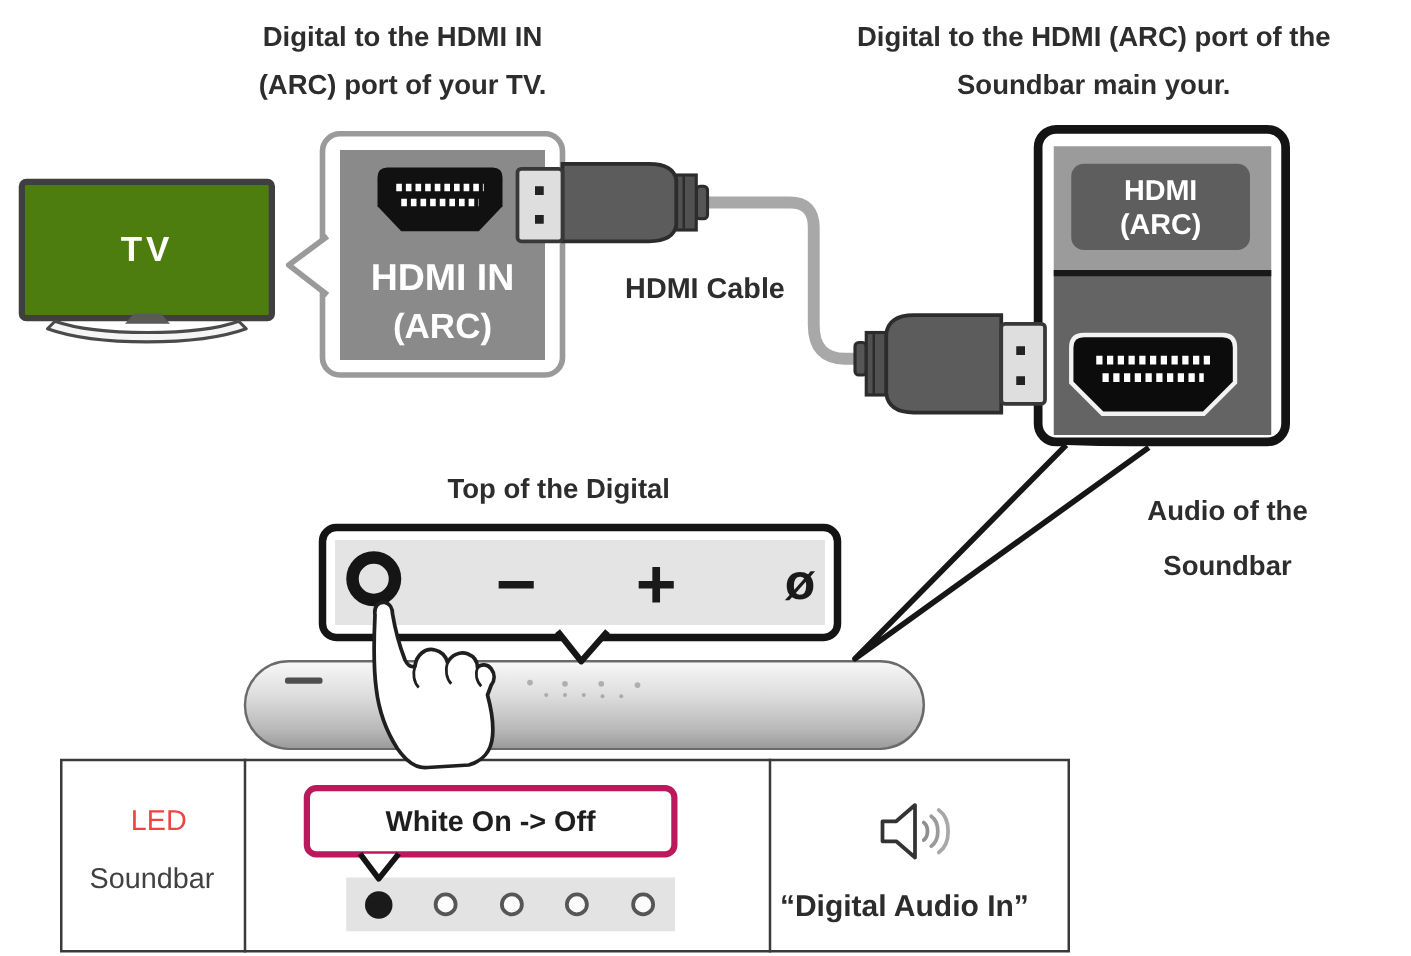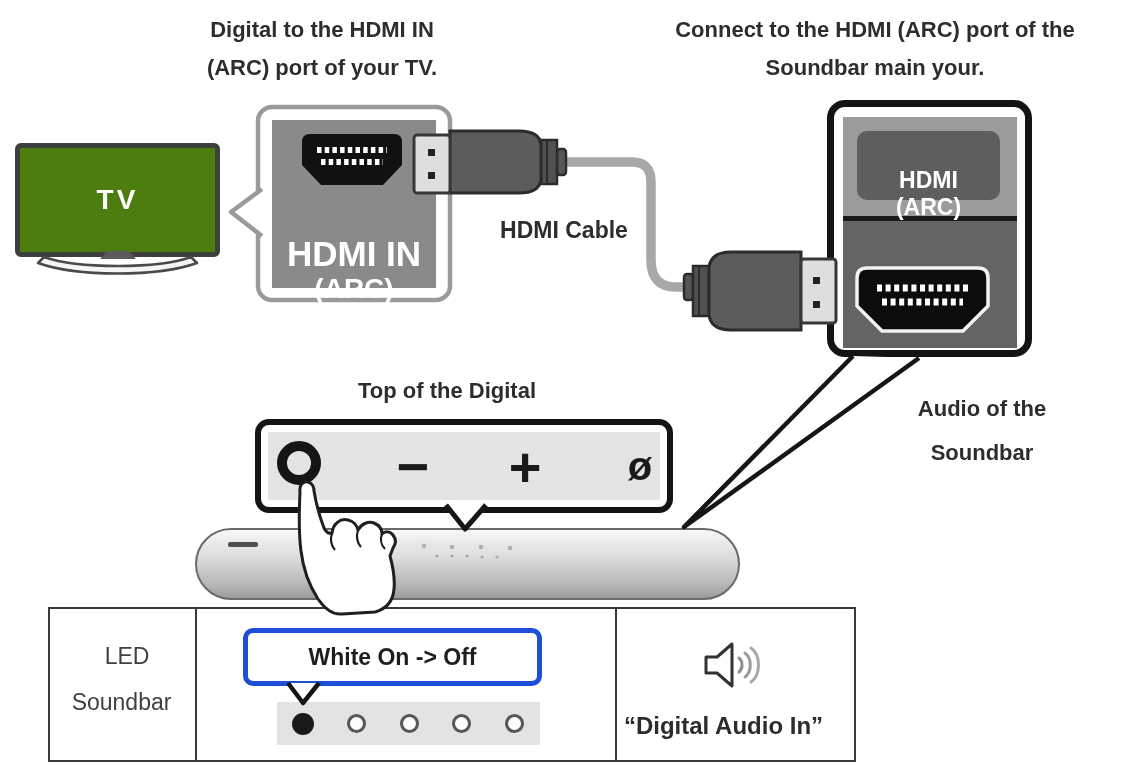--- a/index.html
+++ b/index.html
@@ -1,21 +1,21 @@
 <!DOCTYPE html>
 <html><head>
 <meta charset="utf-8">
 <style>
   html,body{margin:0;padding:0;background:#fff;}
   #page{position:relative;width:1129px;height:765px;background:#fff;overflow:hidden;
         font-family:"Liberation Sans","DejaVu Sans",sans-serif;color:#2d2d2d;}
   .abs{position:absolute;}
   .txt{position:absolute;z-index:2;line-height:1.15;}
   .cap{font-weight:bold;font-size:22px;text-align:center;color:#2d2d2d;}
-  .white{color:#fff;margin-top:28px;}
+  .white{color:#fff;}
   .center{text-align:center;}
 
   
   .tv{left:15px;top:143px;width:205px;height:114px;background:#4d7c0f;border:5px solid #3f3f3f;
       border-radius:6px;box-sizing:border-box;display:flex;align-items:center;justify-content:center;}
   .tv-label{font-size:28px;font-weight:bold;color:#fff;letter-spacing:3px;}
 
   
   .sb-box{left:827px;top:100px;width:205px;height:257px;border:7px solid #141414;border-radius:18px;
           background:#fff;box-sizing:border-box;}
@@ -32,45 +32,45 @@
          font-weight:bold;color:#1a1a1a;z-index:0;}
 
   
   .soundbar{left:195px;top:528px;width:545px;height:72px;border:2px solid #6a6a6a;border-radius:36px;box-sizing:border-box;
             background:linear-gradient(180deg,#f7f7f7 0%,#dcdcdc 40%,#b9b9b9 78%,#9c9c9c 100%);}
   .sb-dash{left:228px;top:542px;width:30px;height:5px;background:#4f4f4f;border-radius:2px;}
 
   
   .table{left:48px;top:607px;width:808px;height:155px;border:2px solid #3a3a3a;box-sizing:border-box;background:#fff;}
   .vdiv{position:absolute;top:607px;width:2px;height:155px;background:#3a3a3a;}
-  .bubble{left:243px;top:628px;width:299px;height:58px;border:5px solid #1d4ed8;border-radius:10px;background:#fff;
+  .bubble{left:243px;top:628px;width:299px;height:58px;border:5px solid #be185d;border-radius:10px;background:#fff;
           box-sizing:border-box;display:flex;align-items:center;justify-content:center;font-weight:bold;font-size:23px;color:#1e1e1e;}
   .led-strip{left:277px;top:702px;width:263px;height:43px;background:#e3e3e3;}
   .led-dot{position:absolute;border-radius:50%;}
   .led-dot.on{width:22px;height:22px;background:#1a1a1a;}
   .led-dot.off{width:19px;height:19px;border:3px solid #565656;background:#fcfcfc;box-sizing:border-box;}
 
   svg.overlay{position:absolute;left:0;top:0;z-index:1;pointer-events:none;}
   .z0{z-index:0;}
 </style>
 </head>
 <body>
 
 <div id="page">
 
   <div class="txt cap" style="left:142px;top:17px;width:360px;">Digital to the HDMI IN</div>
   <div class="txt cap" style="left:142px;top:55px;width:360px;">(ARC) port of your TV.</div>
-  <div class="txt cap" style="left:665px;top:17px;width:420px;">Connect to the HDMI (ARC) port of the</div>
+  <div class="txt cap" style="left:665px;top:17px;width:420px;">Digital to the HDMI (ARC) port of the</div>
   <div class="txt cap" style="left:665px;top:55px;width:420px;">Soundbar main your.</div>
 
   <div class="abs tv z0">
     <span class="tv-label">TV</span>
   </div>
 
-  <div class="txt white center" style="left:272px;top:206px;width:164px;font-size:35px;font-weight:bold;">HDMI IN</div>
+  <div class="txt white center" style="left:272px;top:206px;width:164px;font-size:30px;font-weight:bold;">HDMI IN</div>
   <div class="txt white center" style="left:272px;top:245px;width:164px;font-size:28px;font-weight:bold;">(ARC)</div>
 
   <div class="txt cap" style="left:464px;top:217px;width:200px;font-size:23px;">HDMI Cable</div>
 
   <div class="abs sb-box z0"></div>
   <div class="abs sb-top z0"></div>
   <div class="abs sb-bottom z0"></div>
   <div class="abs sb-label z0"></div>
   <div class="txt white center" style="left:857px;top:139px;width:143px;font-size:23px;font-weight:bold;">HDMI</div>
   <div class="txt white center" style="left:857px;top:166px;width:143px;font-size:23px;font-weight:bold;">(ARC)</div>
@@ -87,21 +87,21 @@
   <div class="glyph" style="left:497px;font-size:56px;">+</div>
   <div class="glyph" style="left:612px;font-size:40px;">ø</div>
 
   <div class="abs soundbar z0"></div>
   <div class="abs sb-dash z0"></div>
 
   <div class="abs table z0"></div>
   <div class="vdiv z0" style="left:195px;"></div>
   <div class="vdiv z0" style="left:615px;"></div>
 
-  <div class="txt center" style="left:48px;top:643px;width:158px;font-size:23px;color:#404040;">LED</div>
+  <div class="txt center" style="left:48px;top:643px;width:158px;font-size:23px;color:#ef4444;">LED</div>
   <div class="txt center" style="left:48px;top:689px;width:147px;font-size:23px;color:#414141;">Soundbar</div>
 
   <div class="abs bubble z0">
     <span>White On -&gt; Off</span>
   </div>
   <div class="abs led-strip z0">
       <div class="led-dot on" style="left: 15px; top: 10.5px;"></div>
       <div class="led-dot off" style="left: 69.5px; top: 12px;"></div>
       <div class="led-dot off" style="left: 122.5px; top: 12px;"></div>
       <div class="led-dot off" style="left: 174.5px; top: 12px;"></div>

